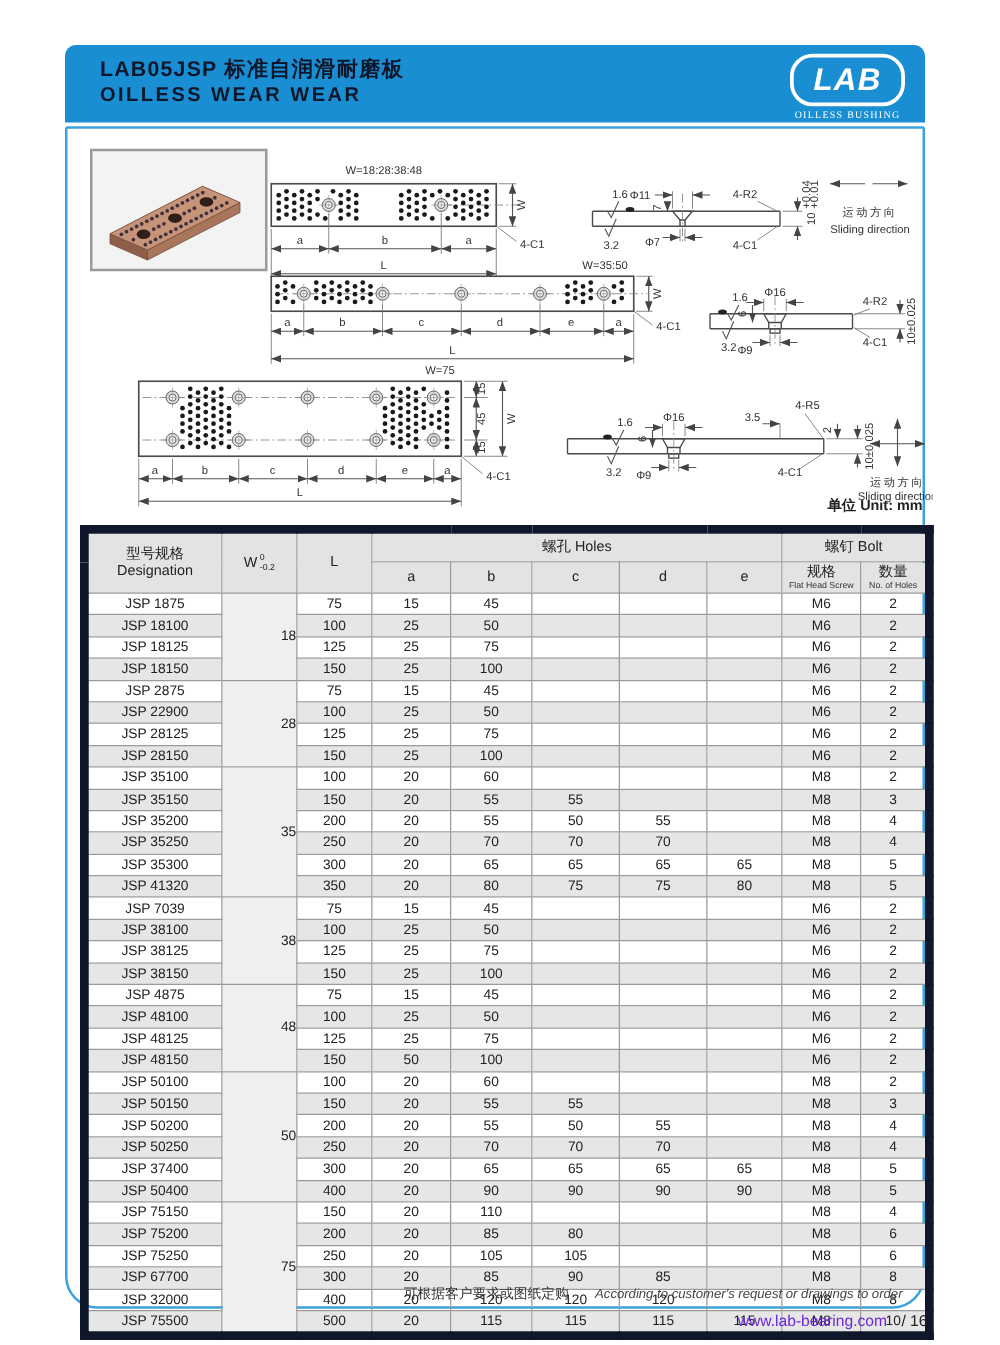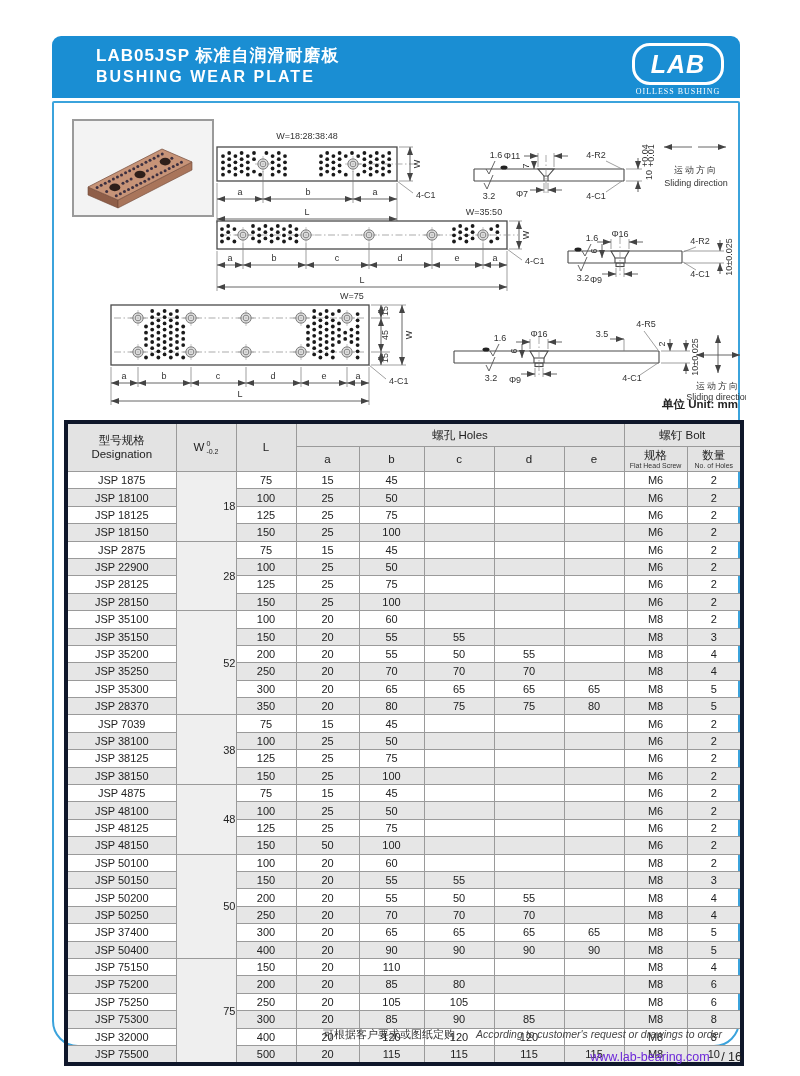--- a/index.html
+++ b/index.html
@@ -1,30 +1,30 @@
 <!DOCTYPE html>
 <html><head>
 <meta charset="utf-8">
 <style>
   html,body{margin:0;padding:0;background:#fff;}
   body{width:800px;height:1076px;position:relative;font-family:"Liberation Sans",sans-serif;color:#333;}
   svg{position:absolute;pointer-events:none;}
   svg text{fill:#333;font-family:"Liberation Sans",sans-serif;font-size:9px;}
   .header-bar{position:absolute;left:52px;top:36px;width:688px;height:62px;background:#1a8ed3;border-radius:9px 9px 0 0;}
-  .title{position:absolute;left:44px;top:9px;color:#ffffff;font-weight:bold;letter-spacing:1px;}
+  .title{position:absolute;left:28px;top:9px;color:#0f172a;font-weight:bold;letter-spacing:1px;}
   .title .t1{font-size:17px;line-height:22px;}
   .title .t2{font-size:16px;line-height:20px;letter-spacing:2px;}
   .logo-wrap{position:absolute;right:16px;top:7px;width:92px;text-align:center;}
   .logo-box{border:3px solid #fff;border-radius:18px;height:36px;display:flex;align-items:center;justify-content:center;}
   .logo-box span{color:#fff;font-size:25px;font-weight:bold;font-style:italic;letter-spacing:1px;}
   .logo-sub{color:#fff;font-family:"Liberation Serif",serif;font-size:8px;letter-spacing:1px;margin-top:2px;white-space:nowrap;}
   .content{position:absolute;left:52px;top:101px;width:684px;height:942px;border:2px solid #3ba3dc;border-top:2px solid #3ba3dc;border-radius:2px 2px 26px 26px;}
   .photo-box{position:absolute;left:18px;top:16px;width:138px;height:94px;border:2px solid #9a9a9a;background:#f3f3f3;}
   .unit-note{position:absolute;right:0;top:294px;font-size:11.5px;color:#222;font-weight:bold;}
-  .spec-table{position:absolute;left:10px;top:317px;width:676px;border-collapse:collapse;table-layout:fixed;border:4px solid #0f172a;font-size:11px;}
+  .spec-table{position:absolute;left:10px;top:317px;width:676px;border-collapse:collapse;table-layout:fixed;border:7px solid #0f172a;font-size:11px;}
   .spec-table th,.spec-table td{border:1px solid #9a9a9a;text-align:center;padding:0;line-height:1.1;overflow:hidden;white-space:nowrap;}
   .spec-table thead th{background:#e3e3e3;font-weight:normal;font-size:11.5px;color:#222;}
   .spec-table thead tr:first-child th{height:22px;}
   .spec-table thead tr:last-child th{height:24px;}
   .spec-table td{height:16.4px;color:#222;}
   .spec-table tbody tr.alt td{background:#e6e6e6;}
   .spec-table td.wspan{background:#efefef !important;text-align:right;}
   .sub{font-size:7px;color:#333;line-height:1;}
   .des div{line-height:1.2;}
   .tolstack{display:inline-block;vertical-align:middle;font-size:7px;line-height:1.1;text-align:left;margin-left:2px;}
@@ -40,21 +40,21 @@
   .plate{fill:#fff;stroke:#4a4a4a;stroke-width:1.3;}
   .ol{stroke:#4a4a4a;stroke-width:1.1;fill:none;}
   .chk{stroke:#555;stroke-width:0.9;fill:none;}
 </style>
 </head>
 <body>
 
 <div class="header-bar">
   <div class="title">
     <div class="t1">LAB05JSP 标准自润滑耐磨板</div>
-    <div class="t2">BUSHING WEAR PLATE</div>
+    <div class="t2">OILLESS WEAR WEAR</div>
   </div>
   <div class="logo-wrap">
     <div class="logo-box">
         <span>LAB</span>
       </div>
     <div class="logo-sub">OILLESS BUSHING</div>
   </div>
 </div>
 
 <div class="content">
@@ -846,21 +846,21 @@
           <td>25</td>
           <td>100</td>
           <td></td>
           <td></td>
           <td></td>
           <td>M6</td>
           <td>2</td>
         </tr>
         <tr>
           <td>JSP 35100</td>
-          <td class="wspan" rowspan="6">52</td>
+          <td class="wspan" rowspan="6">35</td>
           <td>100</td>
           <td>20</td>
           <td>60</td>
           <td></td>
           <td></td>
           <td></td>
           <td>M8</td>
           <td>2</td>
         </tr>
         <tr class="alt">
@@ -901,21 +901,21 @@
           <td>300</td>
           <td>20</td>
           <td>65</td>
           <td>65</td>
           <td>65</td>
           <td>65</td>
           <td>M8</td>
           <td>5</td>
         </tr>
         <tr class="alt">
-          <td>JSP 28370</td>
+          <td>JSP 41320</td>
           <td>350</td>
           <td>20</td>
           <td>80</td>
           <td>75</td>
           <td>75</td>
           <td>80</td>
           <td>M8</td>
           <td>5</td>
         </tr>
         <tr>
@@ -1103,21 +1103,21 @@
           <td>250</td>
           <td>20</td>
           <td>105</td>
           <td>105</td>
           <td></td>
           <td></td>
           <td>M8</td>
           <td>6</td>
         </tr>
         <tr class="alt">
-          <td>JSP 75300</td>
+          <td>JSP 67700</td>
           <td>300</td>
           <td>20</td>
           <td>85</td>
           <td>90</td>
           <td>85</td>
           <td></td>
           <td>M8</td>
           <td>8</td>
         </tr>
         <tr>

